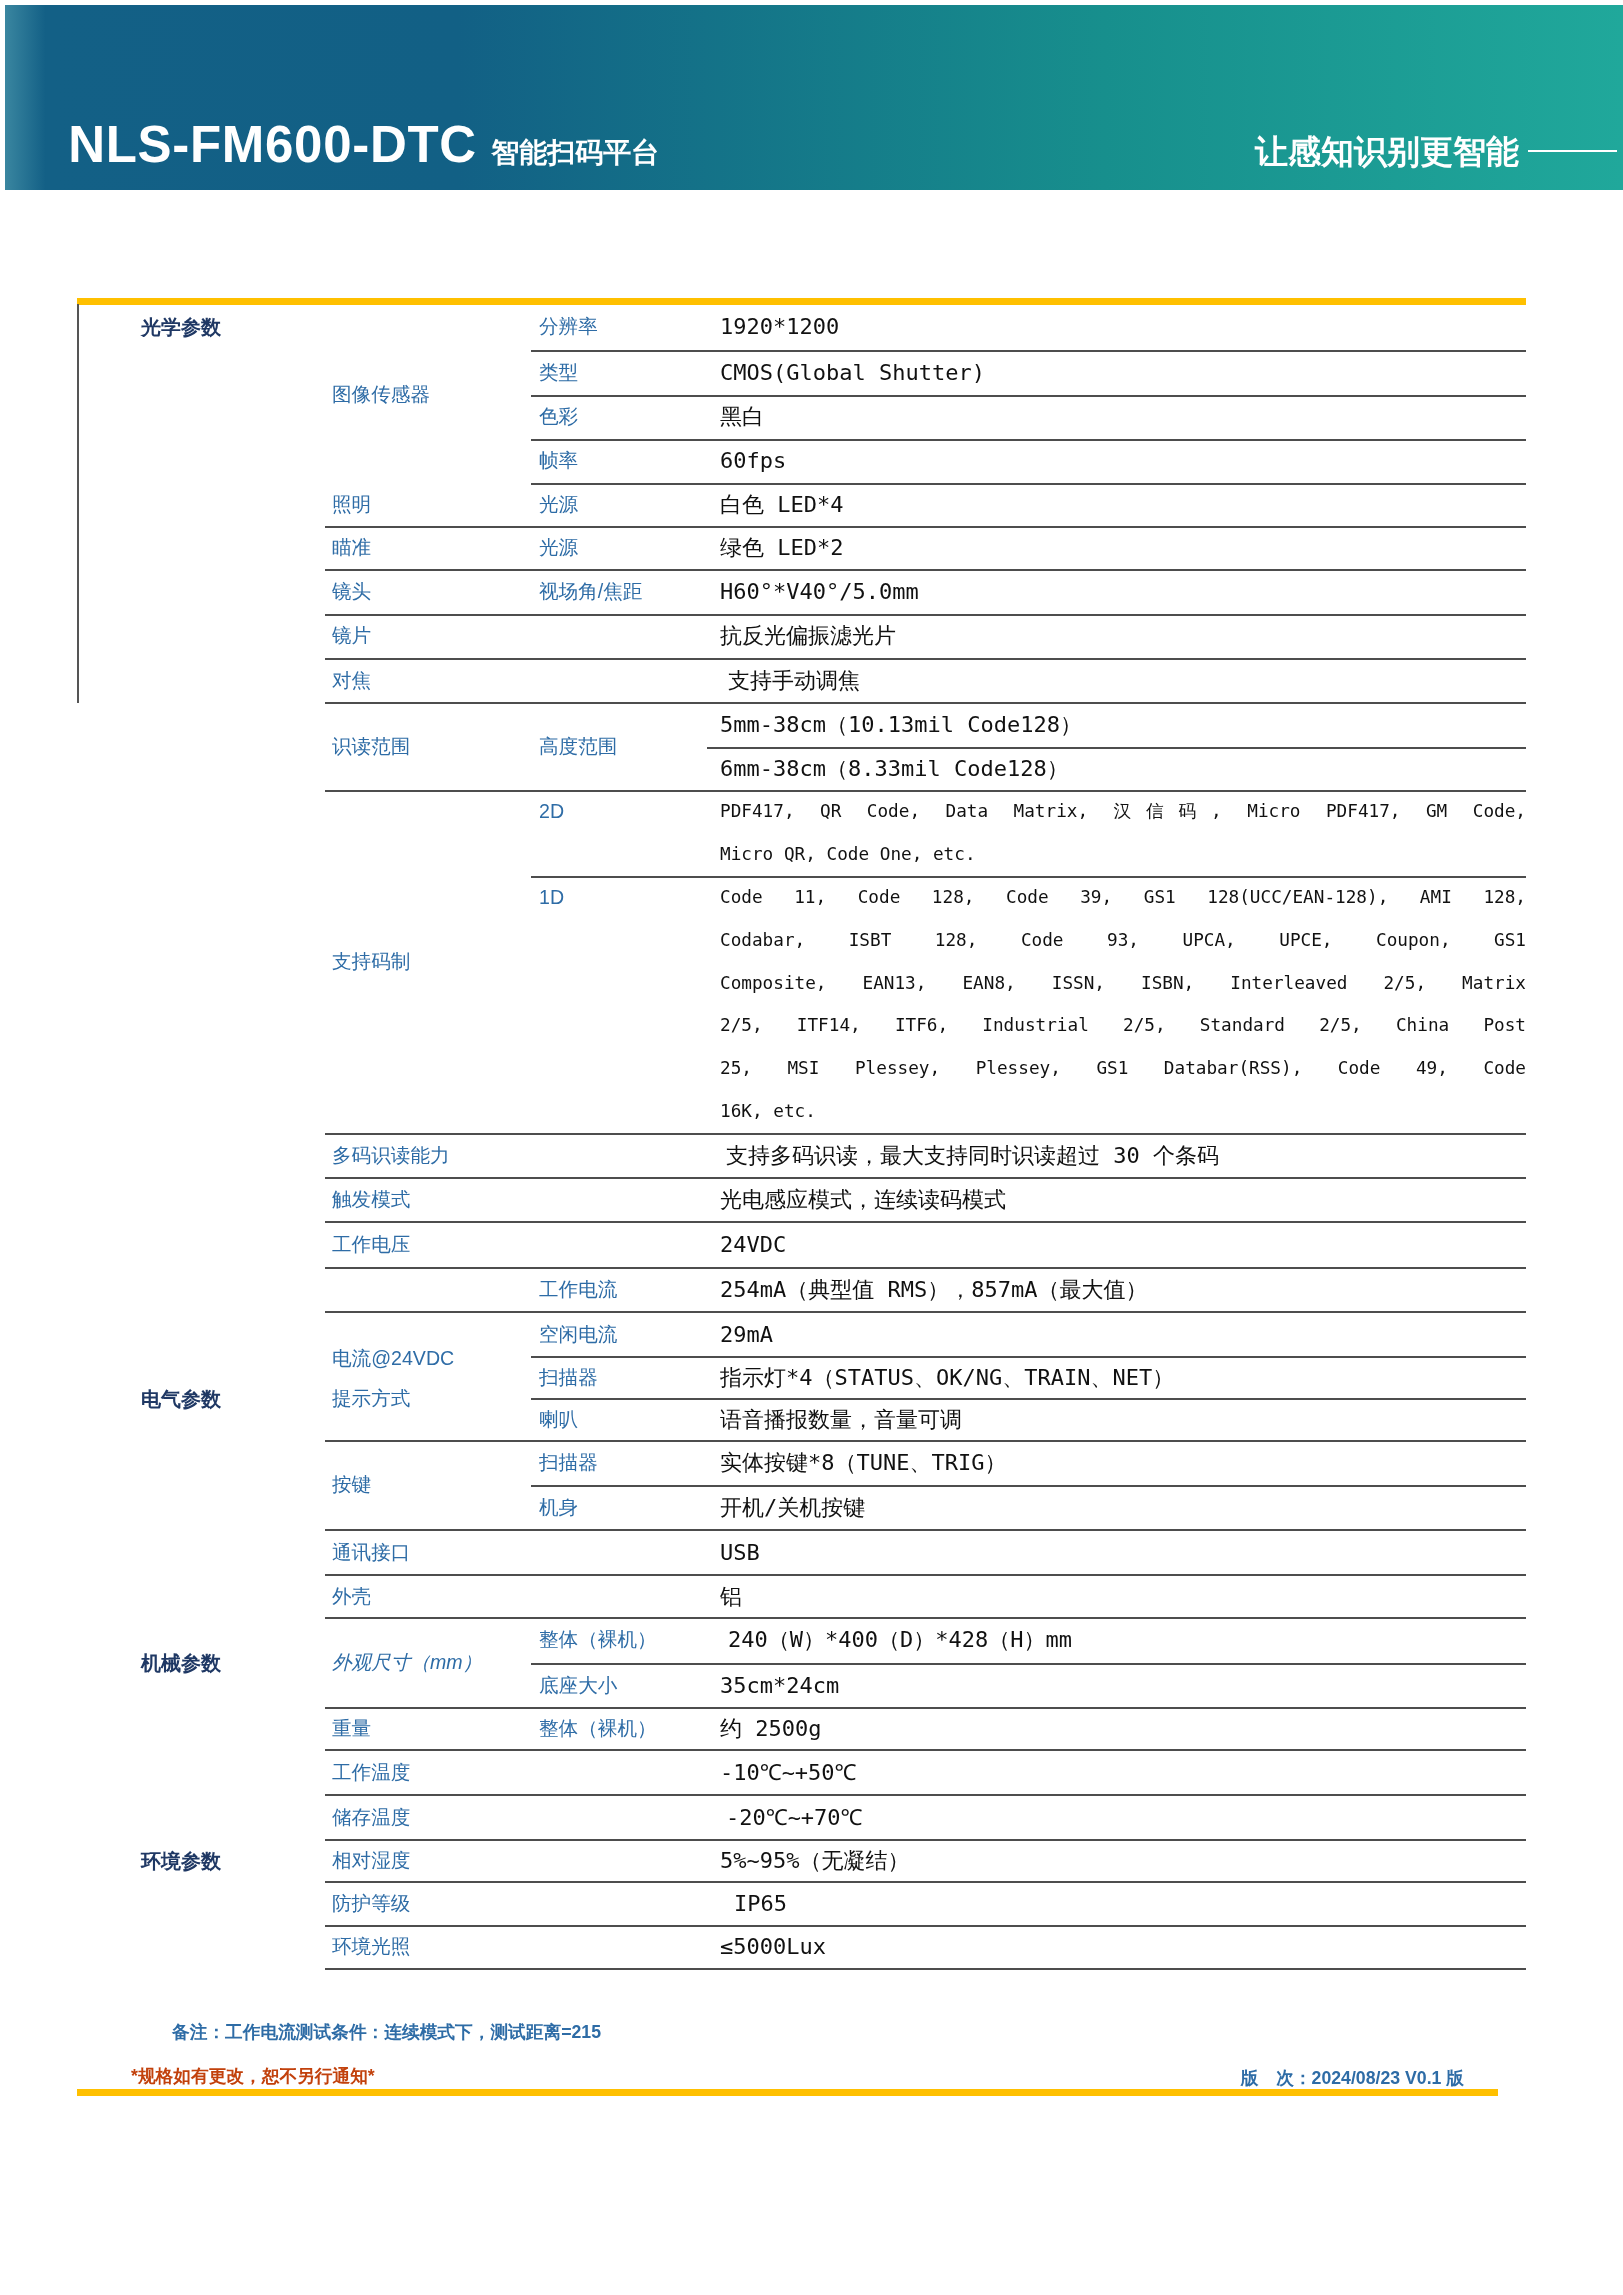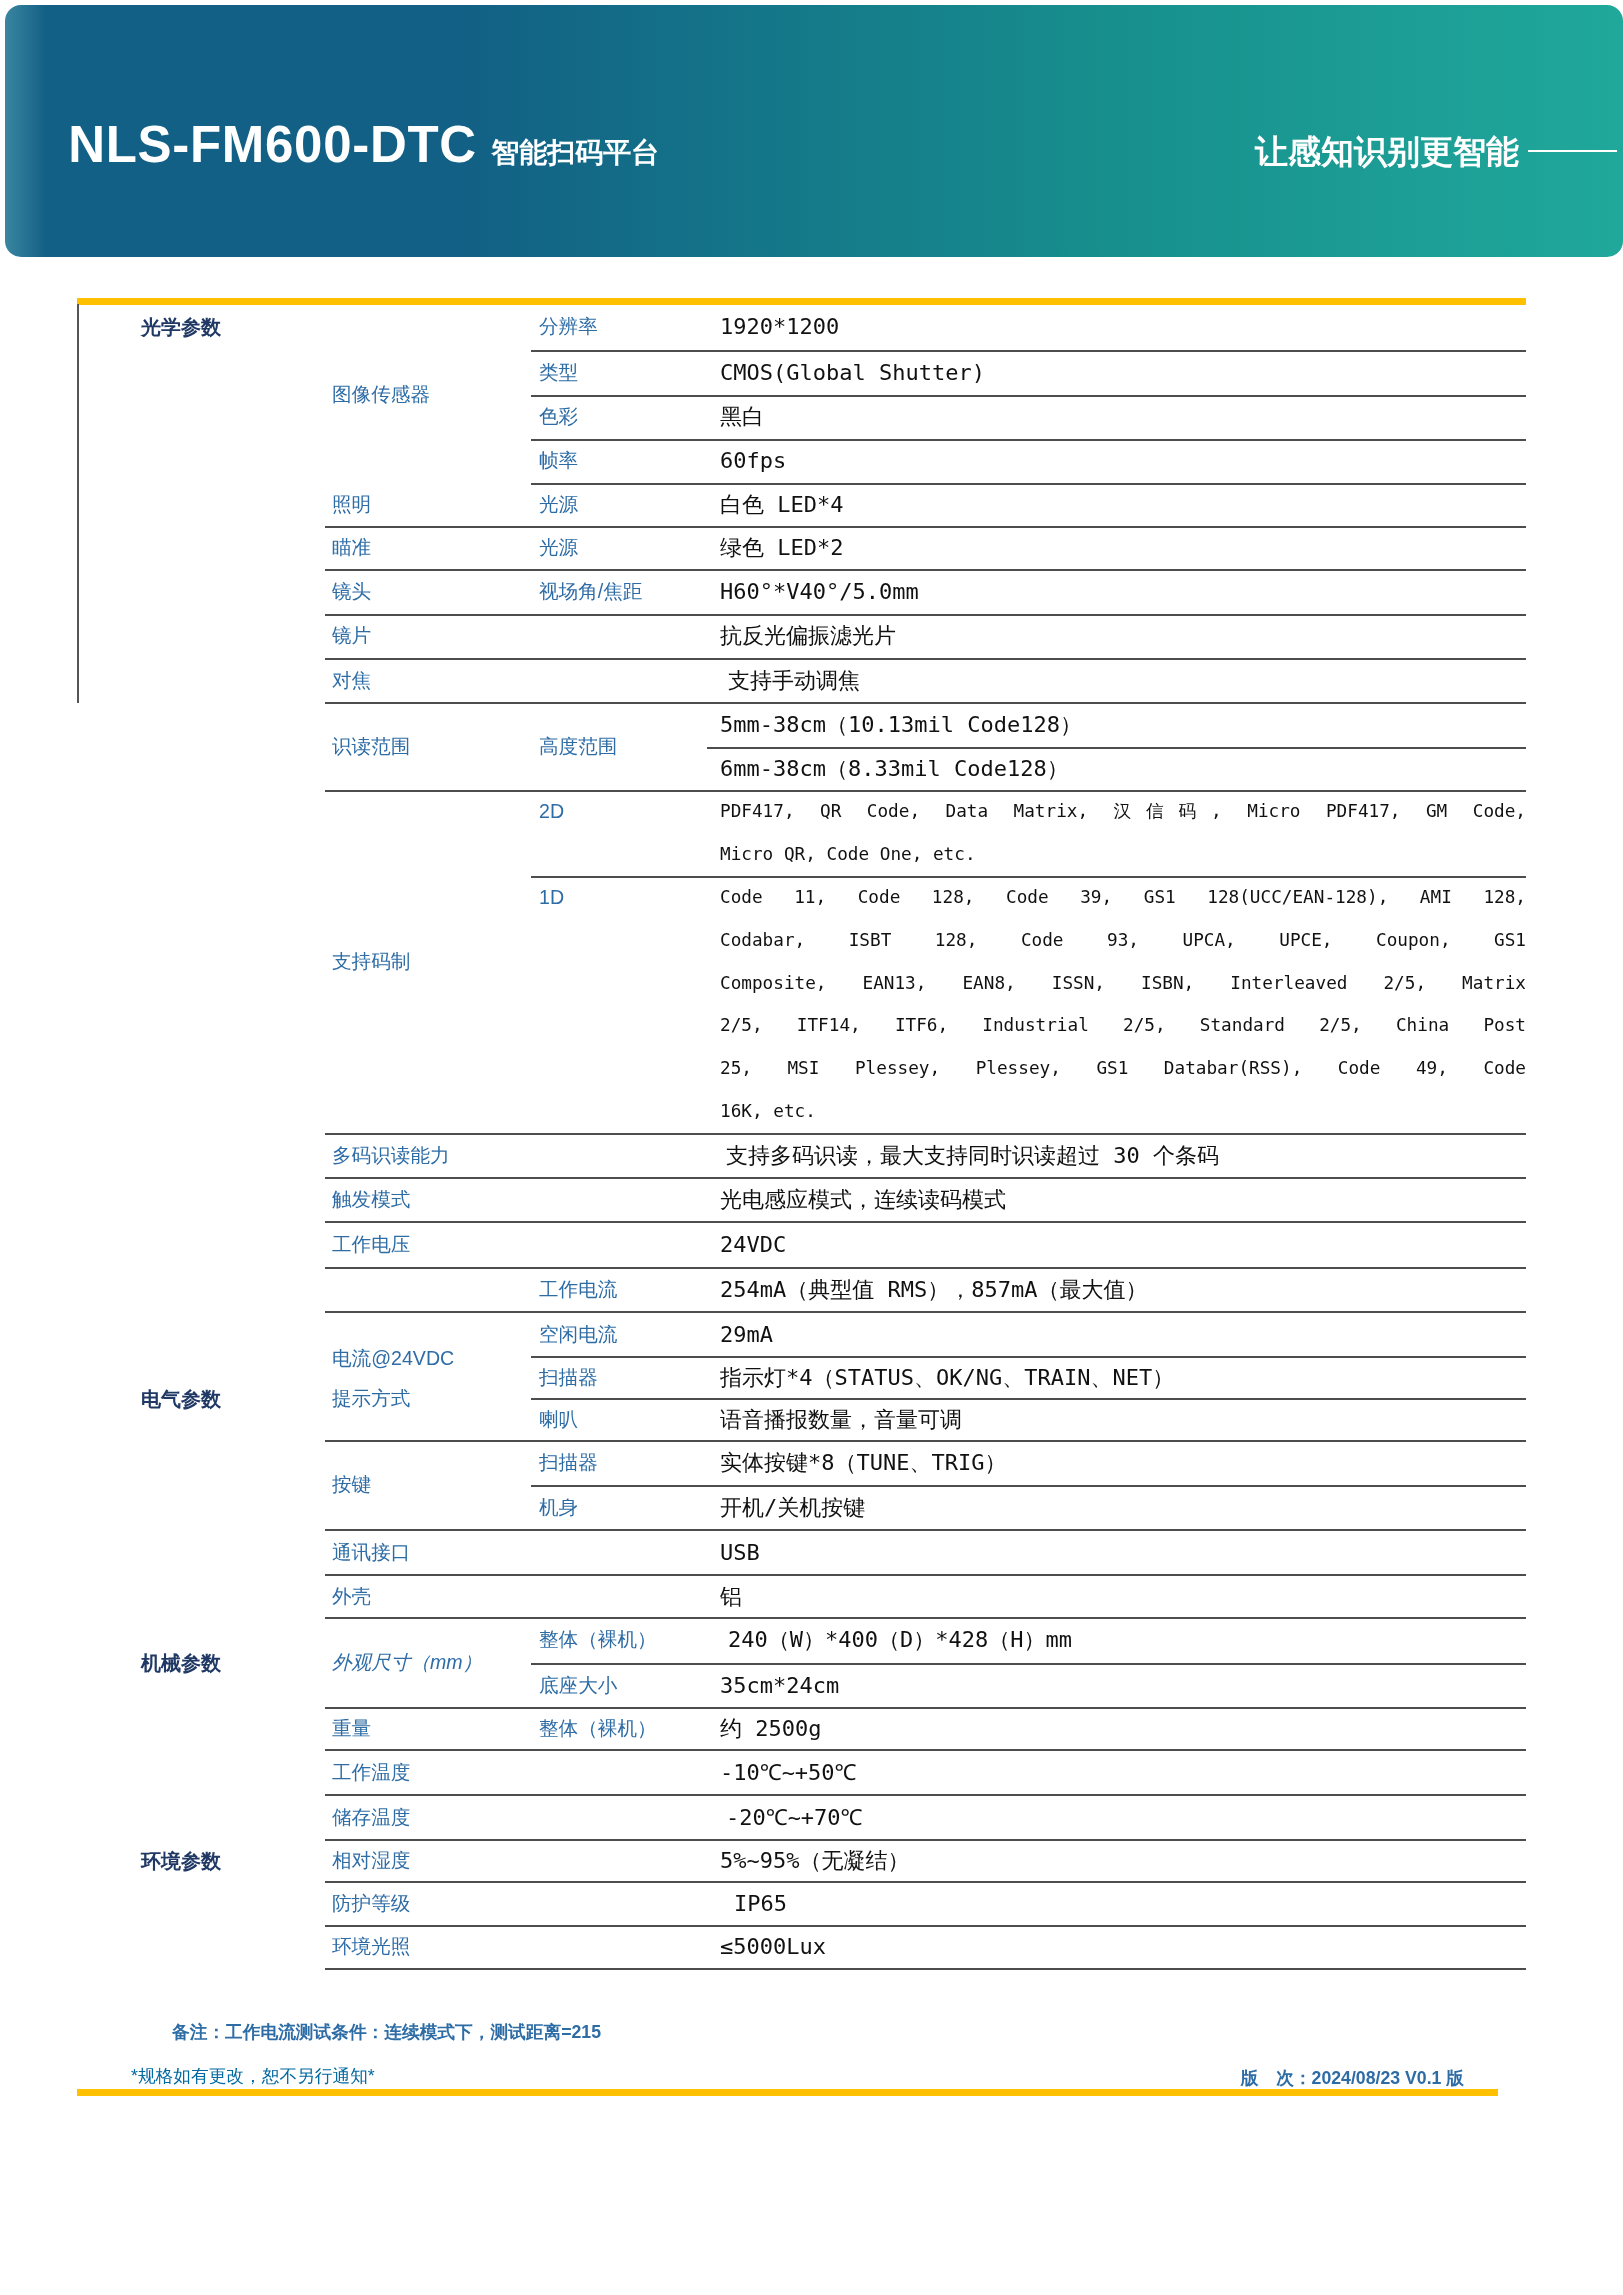--- a/index.html
+++ b/index.html
@@ -5,23 +5,22 @@
   html,body{margin:0;padding:0;background:#e8e8e8;}
   .page{
     position:relative;
     width:1623px;height:2295px;
     background:#ffffff;
     overflow:hidden;
     font-family:"Liberation Sans","DejaVu Sans",sans-serif;
   }
   
   .banner{
-    position:absolute;left:5.2px;top:5.2px;right:0;height:252px;
+    position:absolute;left:5.2px;top:5.2px;right:0;height:185px;
     background:linear-gradient(90deg,#3a86a0 0%,#136086 2.5%,#126085 28%,#178f8d 68%,#20a89b 100%);
-    border-radius:16px;
   }
   .title-wrap{
     position:absolute;left:63px;top:139px;transform:translateY(-50%);
     display:flex;align-items:baseline;gap:14.4px;white-space:nowrap;
   }
   .model{color:#ffffff;font-size:51px;font-weight:700;letter-spacing:0.7px;line-height:1;}
   .subtitle{color:#ffffff;font-size:28px;font-weight:700;line-height:1;}
   .tagline-wrap{
     position:absolute;right:104px;top:146px;transform:translateY(-50%);
     display:flex;align-items:center;white-space:nowrap;
@@ -41,21 +40,21 @@
   .block-line{
     position:absolute;width:806px;line-height:1;color:#111111;font-size:17.7px;
     font-family:"DejaVu Sans Mono","Liberation Mono",monospace;
     text-align:justify;text-align-last:justify;white-space:normal;transform:translateY(-50%);
   }
   .block-line.last{text-align:left;text-align-last:left;}
   
   .footnote{position:absolute;left:172px;top:2032px;transform:translateY(-50%);
     color:#2E6CA6;font-size:17.7px;font-weight:600;white-space:nowrap;}
   .disclaimer{position:absolute;left:131px;top:2076px;transform:translateY(-50%);
-    color:#0369a1;font-size:17.7px;font-weight:400;white-space:nowrap;}
+    color:#c2410c;font-size:17.7px;font-weight:700;white-space:nowrap;}
   .version{position:absolute;right:159px;top:2078px;transform:translateY(-50%);
     color:#2E6CA6;font-size:17.7px;font-weight:600;white-space:nowrap;}
 </style>
 </head>
 <body>
 
 <div class="page">
 
   <div class="banner">
     <div class="title-wrap">

